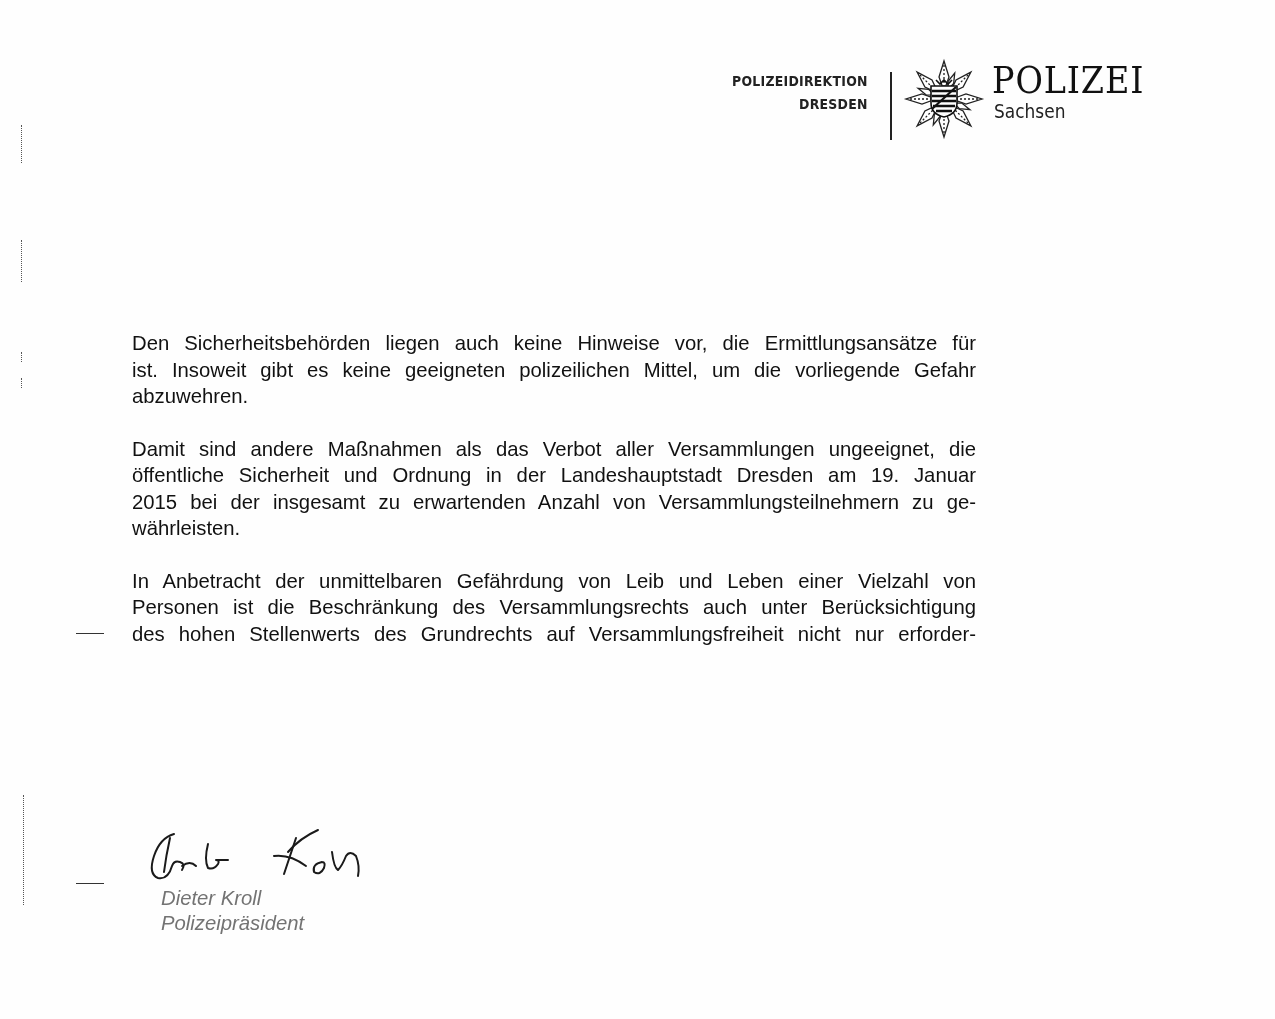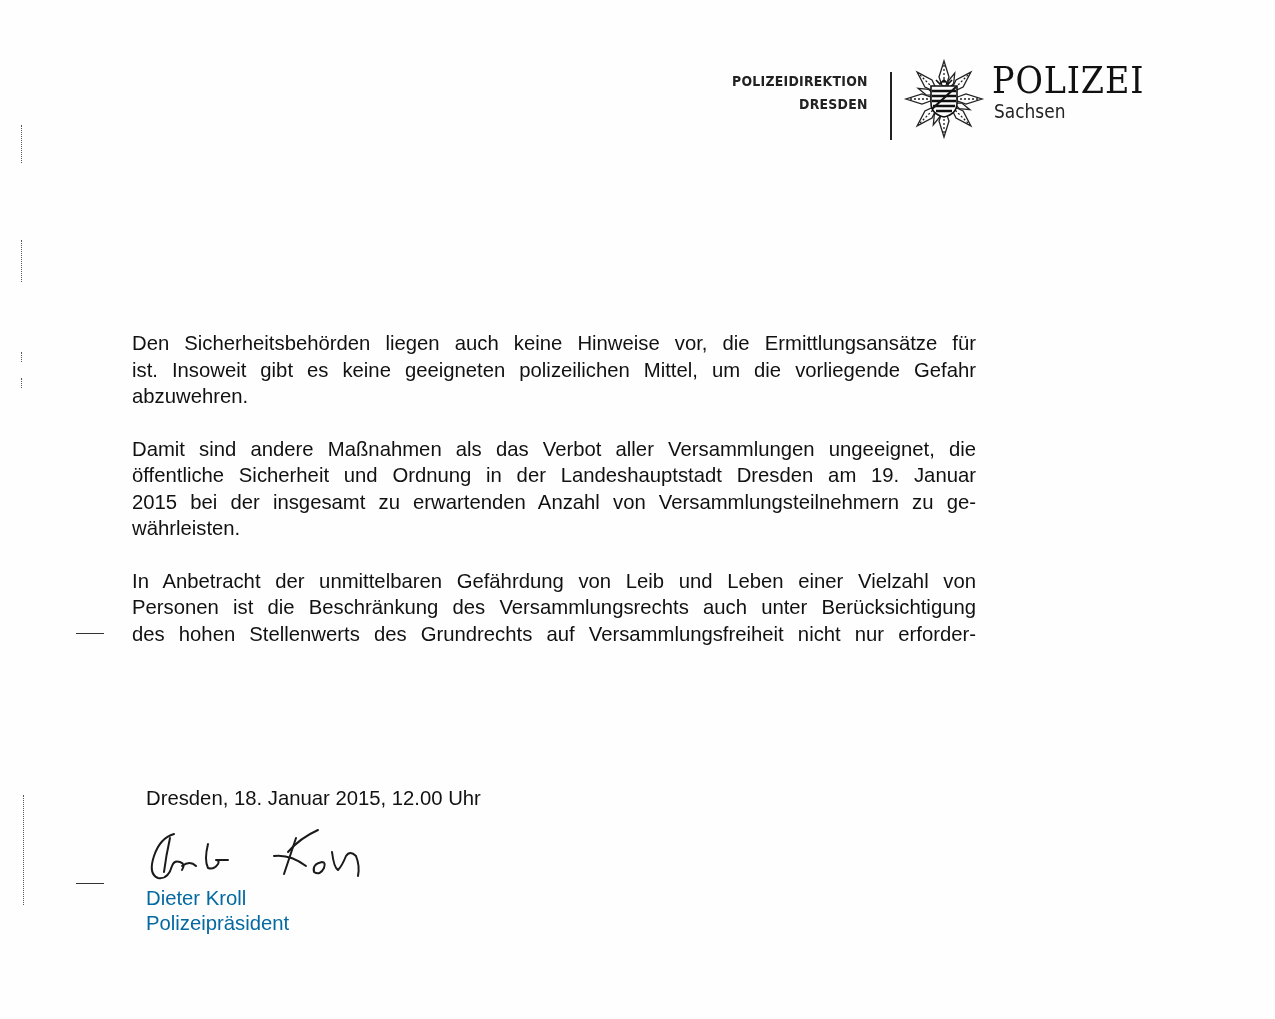--- a/index.html
+++ b/index.html
@@ -119,26 +119,27 @@
     }
     .signature {
       position: absolute;
       left: 146px;
       top: 826px;
       width: 240px;
       height: 70px;
     }
     .signer {
       position: absolute;
-      left: 146px;
+      left: 161px;
       top: 886px;
       font-size: 20.3px;
       line-height: 25px;
-      color: #0369a1;
-      white-space: nowrap;
+      color: #737373;
+      white-space: nowrap;
+      font-style: italic;
     }
     
     .mark {
       position: absolute;
       background: transparent;
       border-left: 1px dotted #555;
     }
     .hmark {
       position: absolute;
       height: 1px;
@@ -212,21 +213,20 @@
       <span class="line">2015 bei der insgesamt zu erwartenden Anzahl von Versammlungsteilnehmern zu ge-</span>
       <span class="line last">währleisten.</span>
     </p>
     <p class="para">
       <span class="line">In Anbetracht der unmittelbaren Gefährdung von Leib und Leben einer Vielzahl von</span>
       <span class="line">Personen ist die Beschränkung des Versammlungsrechts auch unter Berücksichtigung</span>
       <span class="line">des hohen Stellenwerts des Grundrechts auf Versammlungsfreiheit nicht nur erforder-</span>
     </p>
   </div>
 
-  <div class="dateline">Dresden, 18. Januar 2015, 12.00 Uhr</div>
 
   <svg class="signature" viewBox="0 0 240 70">
     <g fill="none" stroke="#1a1a1a" stroke-width="2" stroke-linecap="round" stroke-linejoin="round">
 
       <path d="M28,8 Q14,12 8,30 Q2,48 12,52 Q22,54 26,40 Q28,34 34,36 Q40,38 36,44"></path>
       <path d="M24,12 Q20,30 18,46"></path>
       <path d="M36,40 Q44,34 50,40"></path>
 
       <path d="M62,18 Q58,34 62,42 Q68,44 72,38 Q74,34 70,34 L82,34"></path>
 

